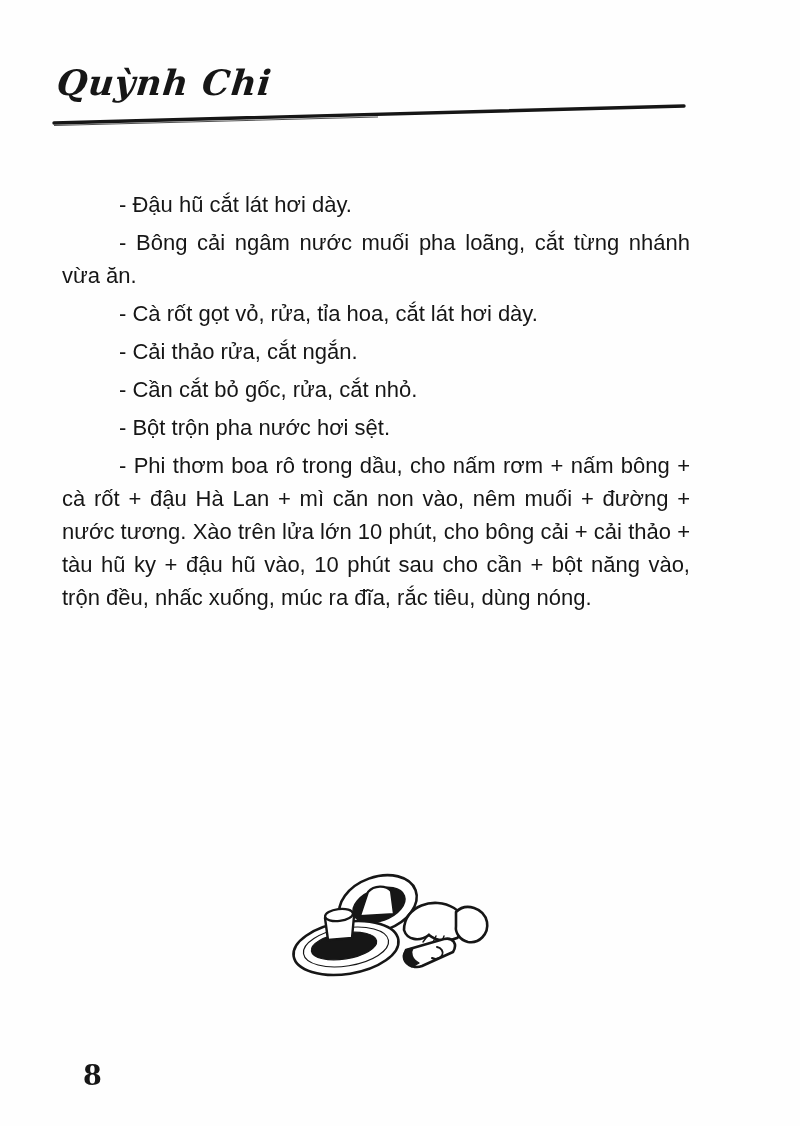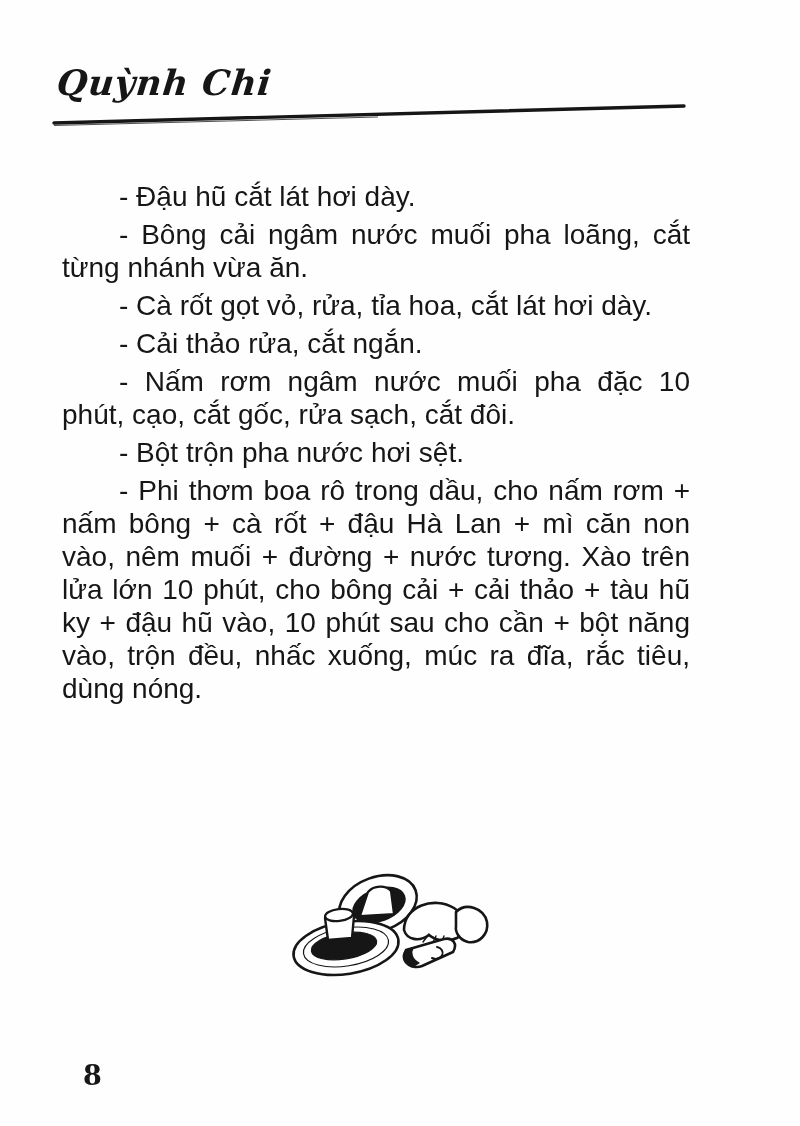--- a/index.html
+++ b/index.html
@@ -18,23 +18,23 @@
     font-style:italic; font-weight:bold;
     font-size:35px; letter-spacing:1px;
     transform:skewX(-6deg);
     white-space:nowrap;
   }
   .header-rule {
     position:absolute; left:48px; top:96px;
     width:645px; height:34px;
   }
   .recipe-body {
-    position:absolute; left:62px; top:180px;
+    position:absolute; left:62px; top:188px;
     width:628px;
-    font-size:28px; line-height:33px;
+    font-size:22px; line-height:33px;
     text-align:justify;
   }
   .recipe-body p { margin:0 0 5px 0; text-indent:57px; }
   .illustration {
     position:absolute; left:286px; top:864px;
     width:210px; height:124px;
   }
   .page-number {
     position:absolute; left:83px; top:1060px;
     font-family:"DejaVu Serif", serif;
@@ -51,21 +51,21 @@
   <svg class="header-rule" viewBox="0 0 645 34" aria-hidden="true">
     <path d="M6,27 L636,10" stroke="#161616" stroke-width="3.4" fill="none" stroke-linecap="round"></path>
     <path d="M6,29.5 L330,21" stroke="#161616" stroke-width="1.1" fill="none" opacity="0.75"></path>
   </svg>
 
   <div class="recipe-body">
     <p>- Đậu hũ cắt lát hơi dày.</p>
     <p>- Bông cải ngâm nước muối pha loãng, cắt từng nhánh vừa ăn.</p>
     <p>- Cà rốt gọt vỏ, rửa, tỉa hoa, cắt lát hơi dày.</p>
     <p>- Cải thảo rửa, cắt ngắn.</p>
-    <p>- Nấm rơm ngâm nước muối pha đặc 10 phút, cạo, cắt gốc, rửa sạch, cắt đôi.</p>
+    <p>- Cần cắt bỏ gốc, rửa, cắt nhỏ.</p>
     <p>- Bột trộn pha nước hơi sệt.</p>
     <p>- Phi thơm boa rô trong dầu, cho nấm rơm + nấm bông + cà rốt + đậu Hà Lan + mì căn non vào, nêm muối + đường + nước tương. Xào trên lửa lớn 10 phút, cho bông cải + cải thảo + tàu hũ ky + đậu hũ vào, 10 phút sau cho cần + bột năng vào, trộn đều, nhấc xuống, múc ra đĩa, rắc tiêu, dùng nóng.</p>
   </div>
 
   <svg class="illustration" viewBox="0 0 210 124" aria-hidden="true">
     <g stroke="#161616" stroke-width="2.6" fill="#ffffff" stroke-linecap="round" stroke-linejoin="round">
 
       <ellipse cx="92" cy="40" rx="40" ry="27" transform="rotate(-20 92 40)"></ellipse>
       <ellipse cx="93" cy="41" rx="27" ry="16" transform="rotate(-20 93 41)" fill="#161616" stroke-width="1.5"></ellipse>
       <path d="M74,52 L82,28 C88,21 100,21 105,27 L108,50 Z" fill="#ffffff" stroke-width="2.2"></path>

